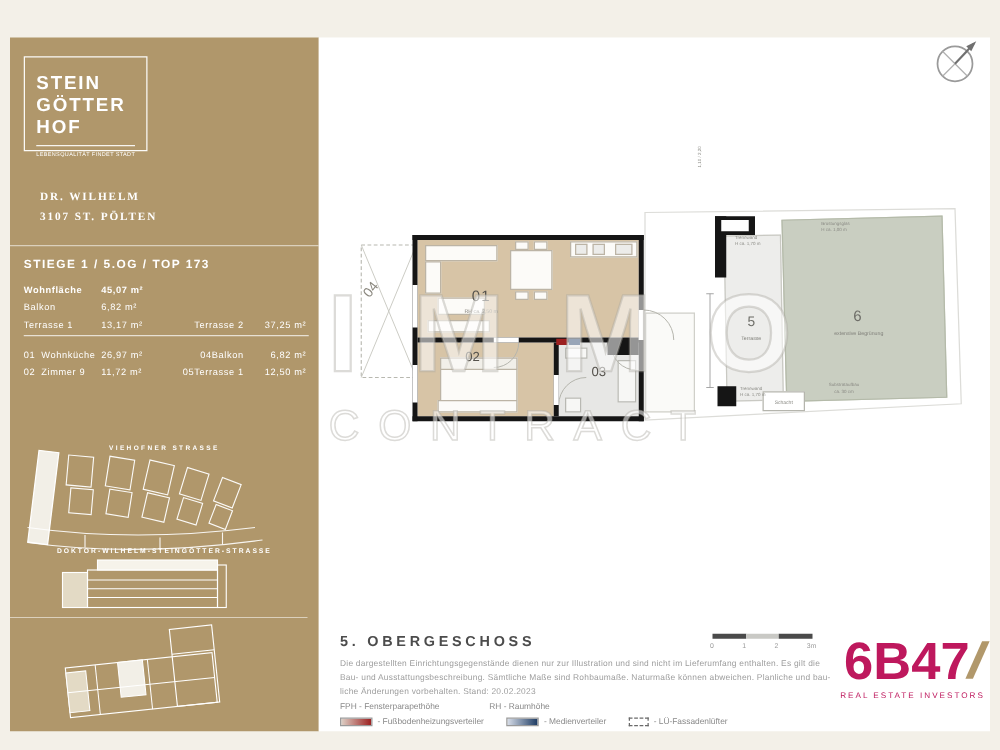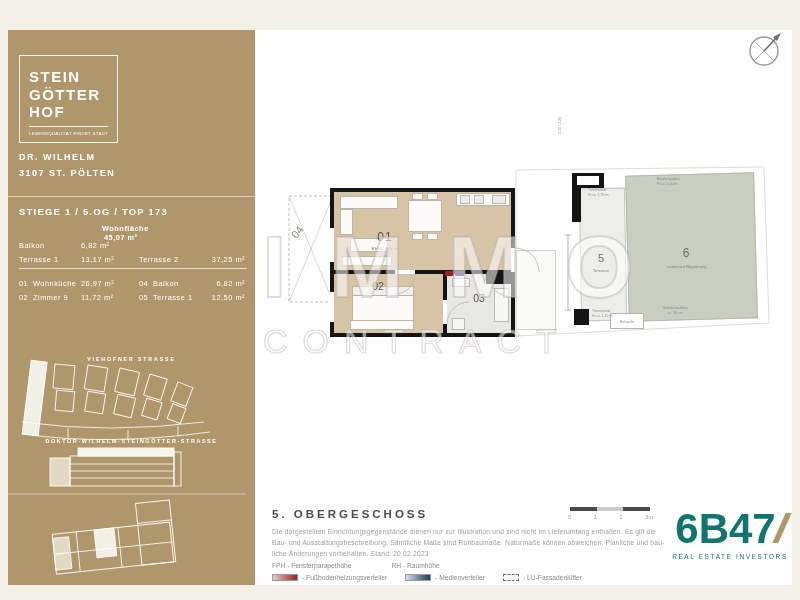--- a/index.html
+++ b/index.html
@@ -4,31 +4,31 @@
 <style>
   * { margin:0; padding:0; box-sizing:border-box; }
   html,body { width:800px; height:600px; }
   body { font-family:"Liberation Sans", sans-serif; }
   .page { position:relative; width:800px; height:600px; background:#f3f0e8; overflow:hidden; }
   .abs { position:absolute; }
   .sidebar { position:absolute; left:8px; top:30px; width:247px; height:555px; background:#b0976b; color:#fff; overflow:hidden; }
   .main { position:absolute; left:255px; top:30px; width:537px; height:555px; background:#ffffff; overflow:hidden; }
 
   
-  .logo-box { position:absolute; left:11px; top:25px; width:99px; height:88px; border:1px solid rgba(255,255,255,.95); padding:12px 9px 6px 9px; }
+  .logo-box { position:absolute; left:11px; top:15px; width:99px; height:76px; border:1px solid rgba(255,255,255,.95); padding:12px 9px 6px 9px; }
   .logo-line { font-size:15px; font-weight:bold; letter-spacing:1.5px; line-height:1.18; white-space:nowrap; }
   .logo-tagline { margin-top:5px; border-top:1px solid rgba(255,255,255,.9); padding-top:4px; font-size:4.4px; letter-spacing:.3px; white-space:nowrap; }
-  .address { position:absolute; left:11px; top:120px; font-size:9px; font-weight:bold; letter-spacing:1.5px; line-height:1.75; white-space:nowrap; }
+  .address { position:absolute; left:24px; top:120px; font-size:9px; font-weight:bold; letter-spacing:1.5px; line-height:1.75; white-space:nowrap;font-family:Liberation Serif, serif; }
   .divider-full { position:absolute; left:0; top:166px; width:247px; height:1px; background:rgba(255,255,255,.55); }
   .unit-title { position:absolute; left:11px; top:176px; font-size:9.5px; font-weight:bold; letter-spacing:1.2px; white-space:nowrap; }
   .tbl { position:absolute; left:11px; width:228px; font-size:7.4px; letter-spacing:.5px; }
   .tbl .row { display:flex; height:14px; align-items:center; }
-  .tbl .c1 { width:62px; } .tbl .c2 { width:58px; } .tbl .c3 { width:56px; } .tbl .c4 { width:50px; text-align:right; }
+  .tbl .c1 { width:62px; } .tbl .c2 { width:58px; } .tbl .c3 { width:56px;text-align:right; } .tbl .c4 { width:50px; text-align:right; }
   .tbl .num { display:inline-block; width:14px; }
-  .bold { font-weight:bold;flex-direction:column; }
+  .bold { font-weight:bold; }
   .divider-inset { position:absolute; left:11px; top:238px; width:228px; height:1px; background:rgba(255,255,255,.7); }
   .street-label { position:absolute; width:247px; text-align:center; font-size:5.2px; font-weight:bold; letter-spacing:1.9px; color:#fff; white-space:nowrap; }
   .siteplan-svg { position:absolute; left:0; top:320px; }
 
   
   .wm { position:absolute; font-weight:bold; color:rgba(255,255,255,.55); -webkit-text-stroke:1.8px rgba(172,170,162,.42); white-space:nowrap; z-index:30; pointer-events:none; }
   .wm1 { left:7px; top:186px; font-size:88px; letter-spacing:44px; }
   .wm2 { left:8px; top:292px; font-size:34px; font-weight:normal; letter-spacing:15px; -webkit-text-stroke:1.2px rgba(172,170,162,.42); }
 
   
@@ -48,21 +48,21 @@
   .f-abbr span { margin-right:38px; }
   .f-legend { position:absolute; left:17px; top:544px; display:flex; align-items:center; font-size:6.7px; color:#8a8a8a; white-space:nowrap; }
   .sw { height:7px; width:26px; margin-right:4px; border:1px solid #9a9a9a; }
   .sw-red { background:linear-gradient(90deg,#ddd0c6,#9c2020); }
   .sw-blue { background:linear-gradient(90deg,#d7dde8,#1d3b63); }
   .sw-dash { width:16px; background:#fff; border:1px dashed #6a6a6a; }
   .gap18 { width:18px; }
   .scalebar { position:absolute; left:315px; top:477px; width:80px; height:4px; display:flex; }
   .scalebar div { height:4px; }
   .scale-ticks { position:absolute; left:313px; top:484px; width:85px; display:flex; justify-content:space-between; font-size:5.5px; color:#9a9a9a; }
-  .brand { position:absolute; left:413px; top:478px; width:124px; text-align:center; color:#0f766e; }
+  .brand { position:absolute; left:413px; top:478px; width:124px; text-align:center; color:#be185d; }
   .brand-name { font-size:42px; font-weight:800; letter-spacing:0px; line-height:1; display:inline-block; }
   .brand-slash { display:inline-block; width:6px; height:30px; background:#b1986b; transform:skewX(-24deg); margin-left:3px; }
   .brand-sub { margin-top:3px; font-size:6.5px; letter-spacing:1.6px; white-space:nowrap; }
 </style>
 </head>
 <body>
 
 <div class="page">
 
   <aside class="sidebar">

